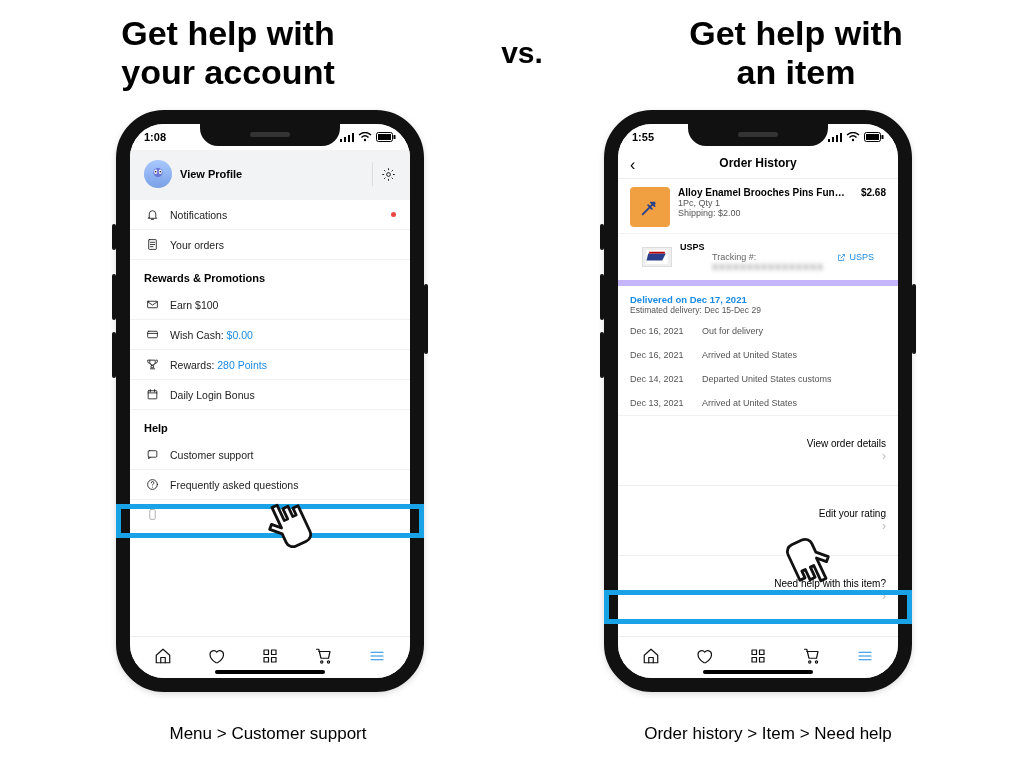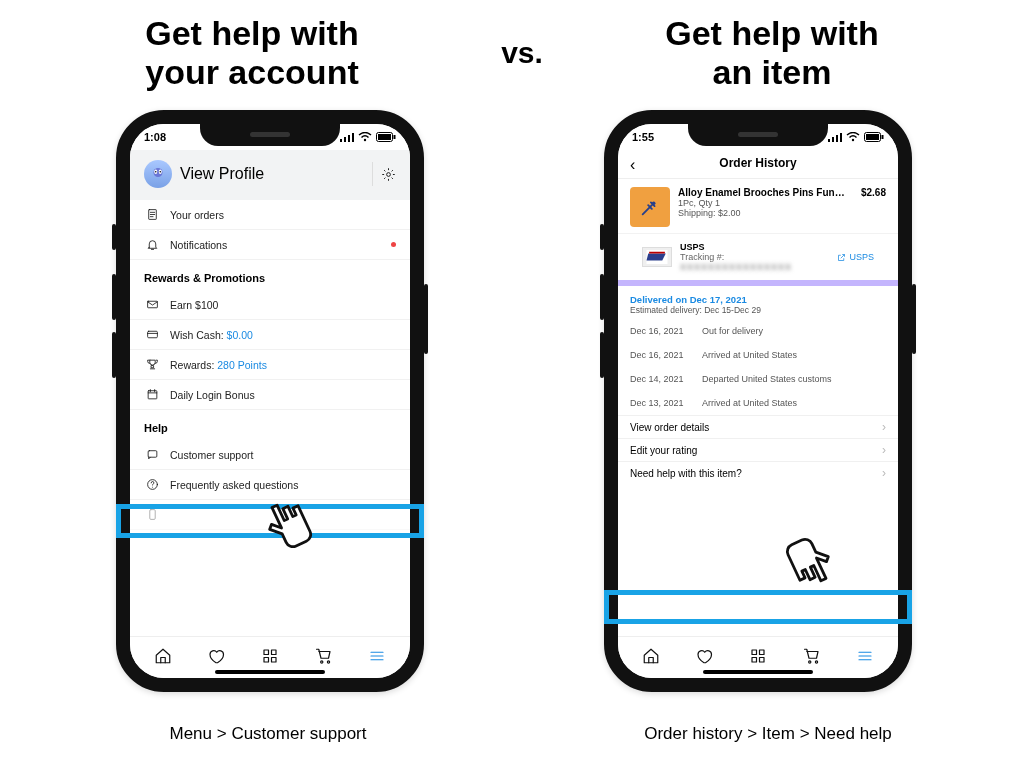--- a/index.html
+++ b/index.html
@@ -11,20 +11,21 @@
     position: relative;
     overflow: hidden;
   }
   .heading-row {
     display: flex;
     position: absolute;
     top: 14px;
     left: 0; right: 0;
     justify-content: center;
     align-items: flex-end;
+    gap: 24px;
   }
   .heading-left, .heading-right {
     font-weight: 900;
     font-size: 34px;
     line-height: 1.15;
     text-align: center;
     width: 360px;
   }
   .vs {
     font-weight: 900;
@@ -98,21 +99,21 @@
     display:flex; align-items:center; justify-content:space-between;
     padding:10px 14px 12px 14px;
   }
   .avatar{
     width:28px; height:28px; border-radius:50%;
     background: linear-gradient(#a9c8ff,#7aa1e6);
     display:flex; align-items:center; justify-content:center;
     margin-right:8px;
   }
   .avatar svg{ width:18px; height:18px; }
-  .profile-label{ font-size:16px; font-weight:400; }
+  .profile-label{ font-size:11px; font-weight:700; }
   .gear{ width:24px; height:24px; border-left:1px solid #ddd; padding-left:8px; display:flex; align-items:center; justify-content:center; }
   .list{ flex:1; overflow:hidden; font-size:10.5px; }
   .row{ display:flex; align-items:center; padding:8px 14px; border-bottom:1px solid #f1f1f1; color:#222; }
   .row .ic{ width:16px; margin-right:10px; display:flex; align-items:center; justify-content:center; }
   .row svg{ width:13px; height:13px; stroke:#111; fill:none; stroke-width:1.5; stroke-linecap:round; stroke-linejoin:round;}
   .section-h{ font-size:11px; font-weight:800; padding:12px 14px 6px 14px; }
   .dot-red{ width:5px; height:5px; background:#e44; border-radius:50%; margin-left:auto; }
   .link-blue{ color:#1a8ae2; }
 
   
@@ -159,21 +160,21 @@
   .p-sub{ color:#555; font-size:9px; }
   .price{ font-size:10px; font-weight:700; }
   .ship-block{ display:flex; align-items:center; gap:8px; padding:8px 24px; font-size:9px; border-bottom:6px solid #c4b5fd;}
   .usps{ width:30px; height:20px; background:#efefef; border:1px solid #ddd; display:flex; align-items:center; justify-content:center;}
   .track-link{ color:#1a8ae2; margin-left:auto; font-size:9px; display:flex; align-items:center; gap:3px;}
   .deliv{ padding:8px 12px 4px 12px; font-size:9.5px;}
   .deliv .d1{ color:#1a8ae2; font-weight:700; }
   .deliv .d2{ color:#555; font-size:8.5px;}
   .tl-row{ display:flex; padding:7px 12px; font-size:9px; color:#555; border-bottom:none;}
   .tl-row .td{ width:72px;}
-  .act-row{ display:flex; align-items:center; justify-content:space-between; padding:4px 12px; font-size:10px; border-top:1px solid #f0f0f0;}
+  .act-row{ display:flex; align-items:flex-end; justify-content:space-between; padding:22px 12px; font-size:10px; border-top:1px solid #f0f0f0;flex-direction:column;}
   .chev{ color:#bbb; font-size:12px;}
   
   .caption-row{
     position:absolute; left:0; right:0; bottom:24px;
     display:flex; justify-content:center; gap:160px;
     font-size:17px;
     margin-left:12px;
   }
   .caption{ width:340px; text-align:center; font-weight:400; }
 </style>
@@ -241,34 +242,34 @@
               <circle cx="12" cy="12" r="3" stroke="#111" fill="none" stroke-width="1.5"></circle>
               <path d="M12 2v3M12 19v3M2 12h3M19 12h3M5 5l2 2M17 17l2 2M19 5l-2 2M5 19l2-2" stroke="#111" stroke-width="1.5"></path>
             </svg>
         </div>
       </div>
 
       <div class="list">
         <div class="row">
           <span class="ic">
               <svg viewBox="0 0 24 24">
+                <path d="M6 17V11a6 6 0 0112 0v6l2 2H4l2-2zM10 21h4"></path>
+              </svg>
+            </span>
+          <span>Notifications</span>
+          <span class="dot-red"></span>
+        </div>
+        <div class="row">
+          <span class="ic">
+              <svg viewBox="0 0 24 24">
                 <rect x="5" y="3" width="14" height="18" rx="1"></rect>
                 <path d="M8 8h8M8 12h8M8 16h5"></path>
               </svg>
             </span>
           <span>Your orders</span>
-        </div>
-        <div class="row">
-          <span class="ic">
-              <svg viewBox="0 0 24 24">
-                <path d="M6 17V11a6 6 0 0112 0v6l2 2H4l2-2zM10 21h4"></path>
-              </svg>
-            </span>
-          <span>Notifications</span>
-          <span class="dot-red"></span>
         </div>
 
         <div class="section-h">Rewards &amp; Promotions</div>
         <div class="row">
           <span class="ic">
               <svg viewBox="0 0 24 24">
                 <rect x="3" y="6" width="18" height="12" rx="1"></rect>
                 <path d="M3 7l9 6 9-6"></path>
               </svg>
             </span>
@@ -418,21 +419,21 @@
       <div class="ship-block">
         <div class="usps">
           <svg viewBox="0 0 24 16" width="22" height="14">
               <rect width="24" height="16" fill="#fff"></rect>
               <path d="M2 4 h20 l-4 8 H0 z" fill="#2b3e8c"></path>
               <path d="M3 2 h18 v2 H3z" fill="#b00"></path>
             </svg>
         </div>
         <div style="flex:1;">
           <div style="font-weight:700;">USPS</div>
-          <div style="color:#666;">
+          <div style="color:#666;margin-left:32px;">
             <span>Tracking #:</span>
             <span style="filter:blur(2px);letter-spacing:1px;">XXXXXXXXXXXXXXXX</span>
           </div>
         </div>
         <span class="track-link">
           <svg width="9" height="9" viewBox="0 0 24 24">
               <path d="M14 4h6v6M20 4L10 14M18 14v6H4V6h6" stroke="#1a8ae2" fill="none" stroke-width="2"></path>
             </svg>
           <span>USPS</span>
         </span>

